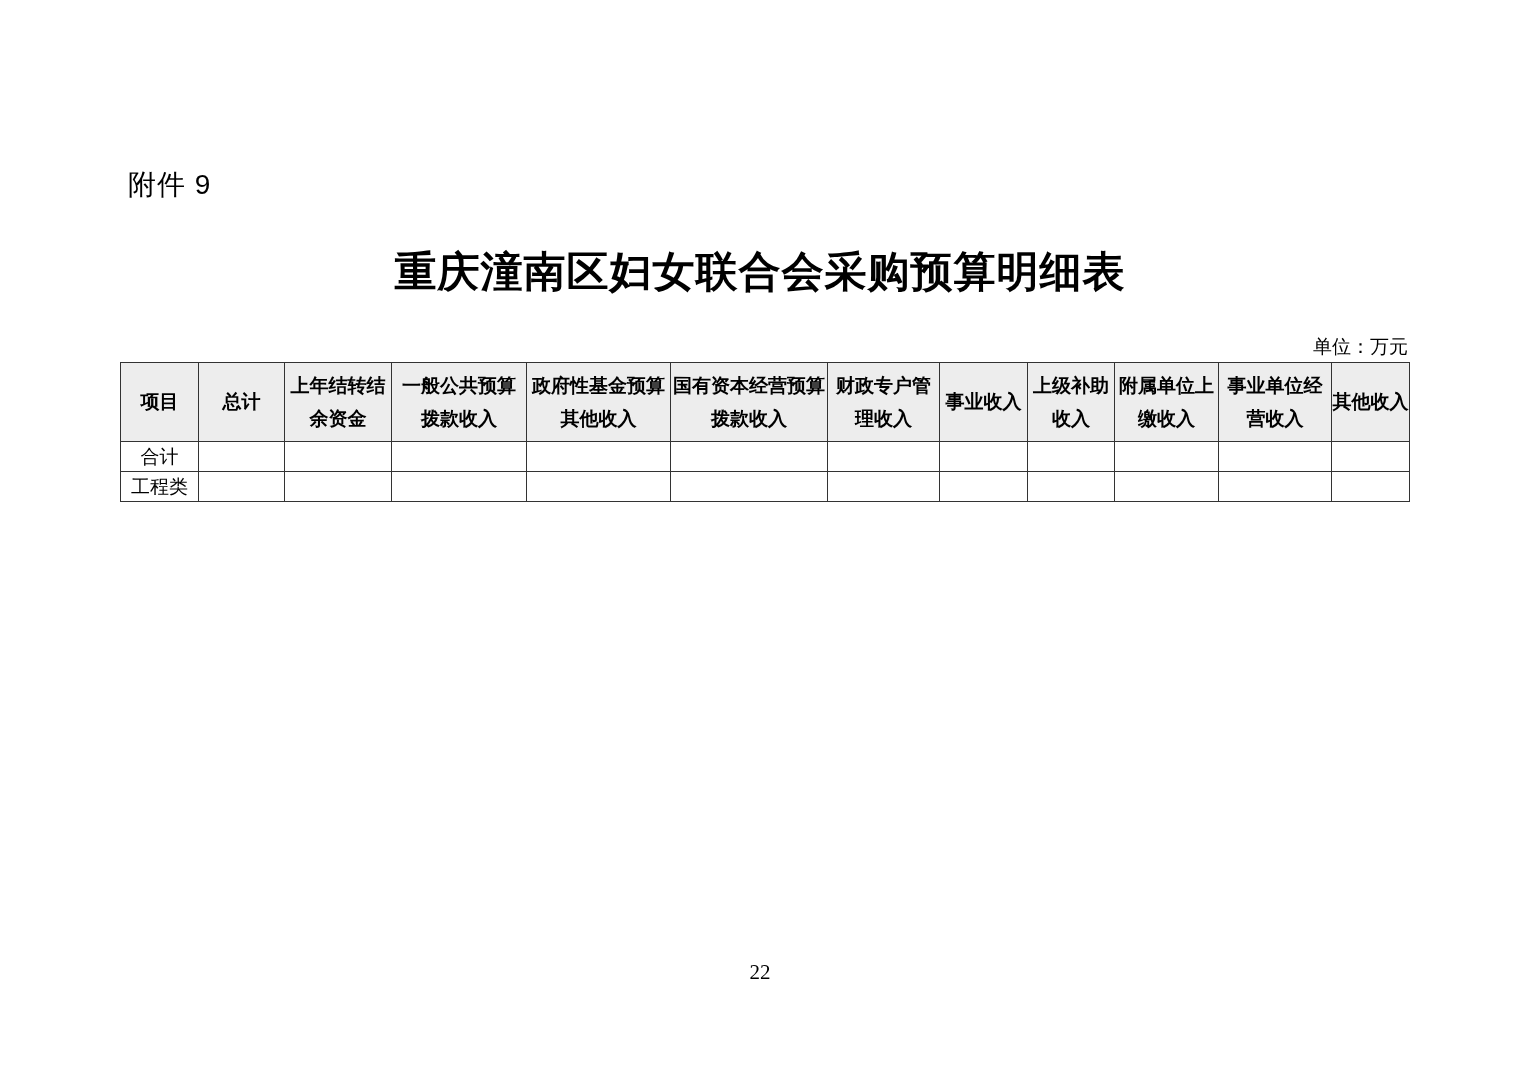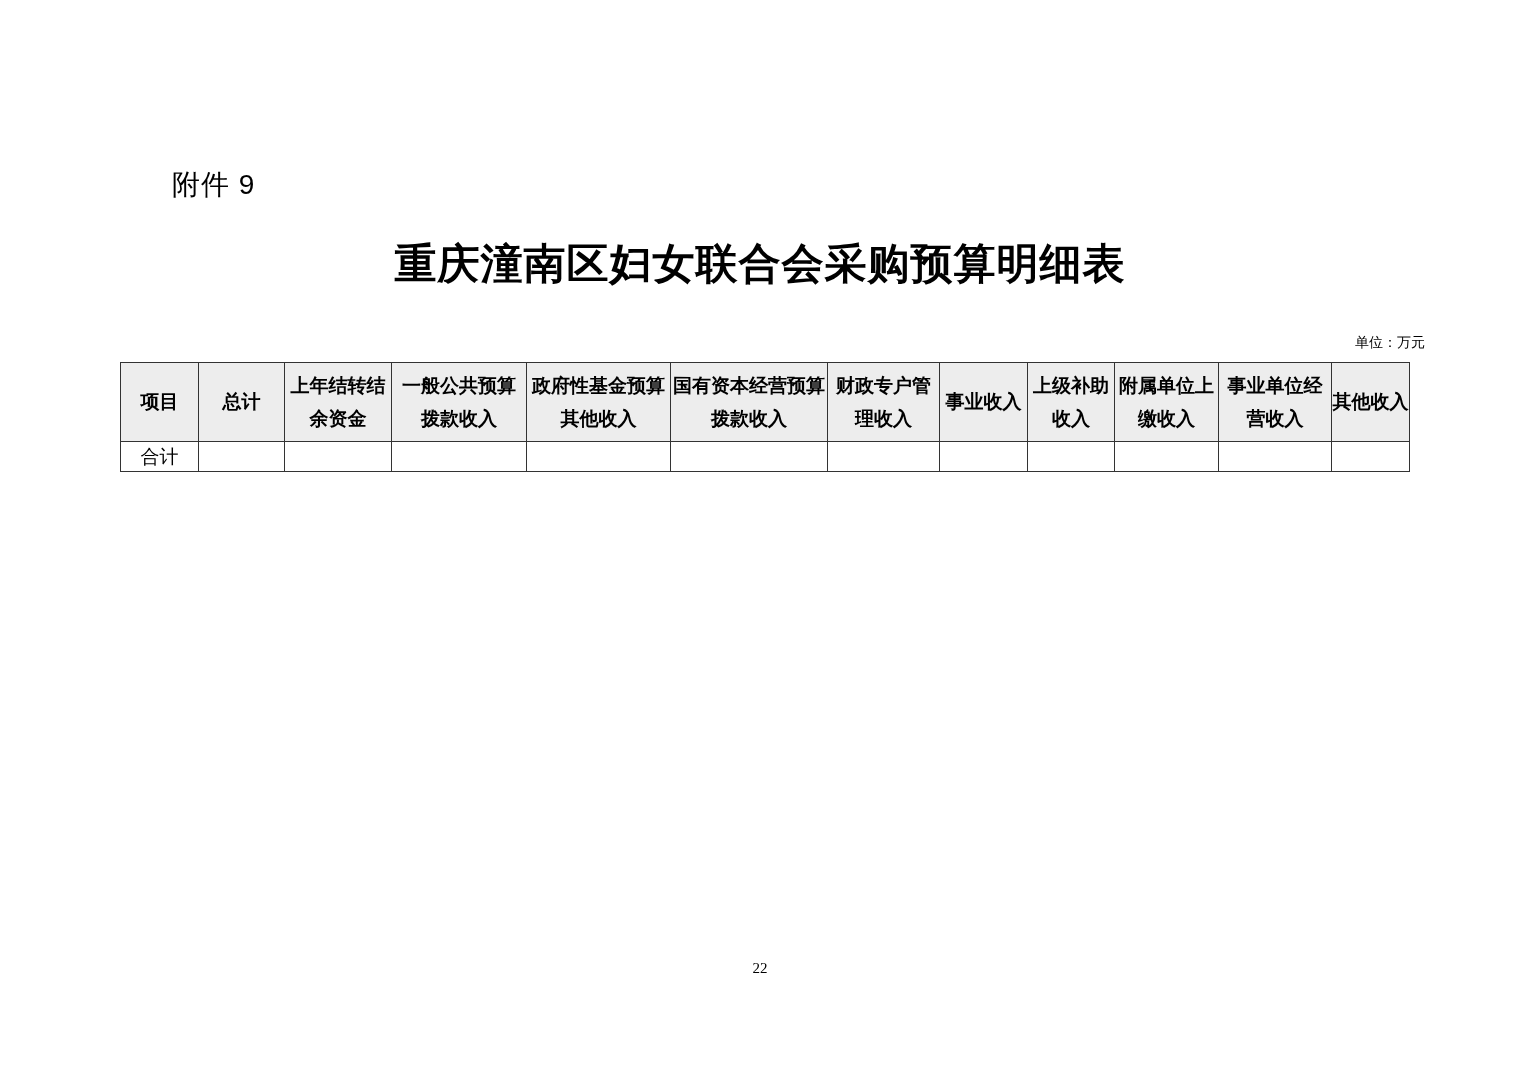--- a/index.html
+++ b/index.html
@@ -17,39 +17,38 @@
     color: #000000;
   }
   .attachment {
     position: absolute;
     left: 128px;
     top: 166px;
     font-family: "Liberation Sans", "DejaVu Sans", sans-serif;
     font-size: 28px;
     font-weight: 500;
     letter-spacing: 1px;
-    margin-left: 44px;
   }
   .doc-title {
     position: absolute;
     left: 0;
     right: 0;
     top: 228px;
-    margin: 8px;
+    margin: 16px;
     text-align: center;
     font-family: Liberation Serif, serif;
     font-size: 42px;
     font-weight: bold;
     letter-spacing: 1px;
   }
   .unit-note {
     position: absolute;
-    right: 95px;
+    right: 112px;
     top: 334px;
-    font-size: 14px;
+    font-size: 19px;
   }
   table.budget {
     position: absolute;
     left: 120px;
     top: 362px;
     width: 1289px;
     border-collapse: collapse;
     table-layout: fixed;
   }
   table.budget th,
@@ -73,21 +72,21 @@
     height: 29px;
     font-size: 19px;
     font-family: "Liberation Serif", "DejaVu Serif", serif;
   }
   .page-number {
     position: absolute;
     left: 0;
     right: 0;
     top: 960px;
     text-align: center;
-    font-size: 15px;
+    font-size: 21px;
   }
 </style>
 </head>
 <body>
 
 <div class="page">
 
   <div class="attachment">附件 9</div>
 
   <h1 class="doc-title">重庆潼南区妇女联合会采购预算明细表</h1>
@@ -141,18 +140,32 @@
         <td></td>
         <td></td>
         <td></td>
         <td></td>
         <td></td>
         <td></td>
         <td></td>
         <td></td>
         <td></td>
       </tr>
+      <tr>
+        <td>工程类</td>
+        <td></td>
+        <td></td>
+        <td></td>
+        <td></td>
+        <td></td>
+        <td></td>
+        <td></td>
+        <td></td>
+        <td></td>
+        <td></td>
+        <td></td>
+      </tr>
     </tbody>
   </table>
 
   <div class="page-number">22</div>
 
 </div>
 
 </body></html>

